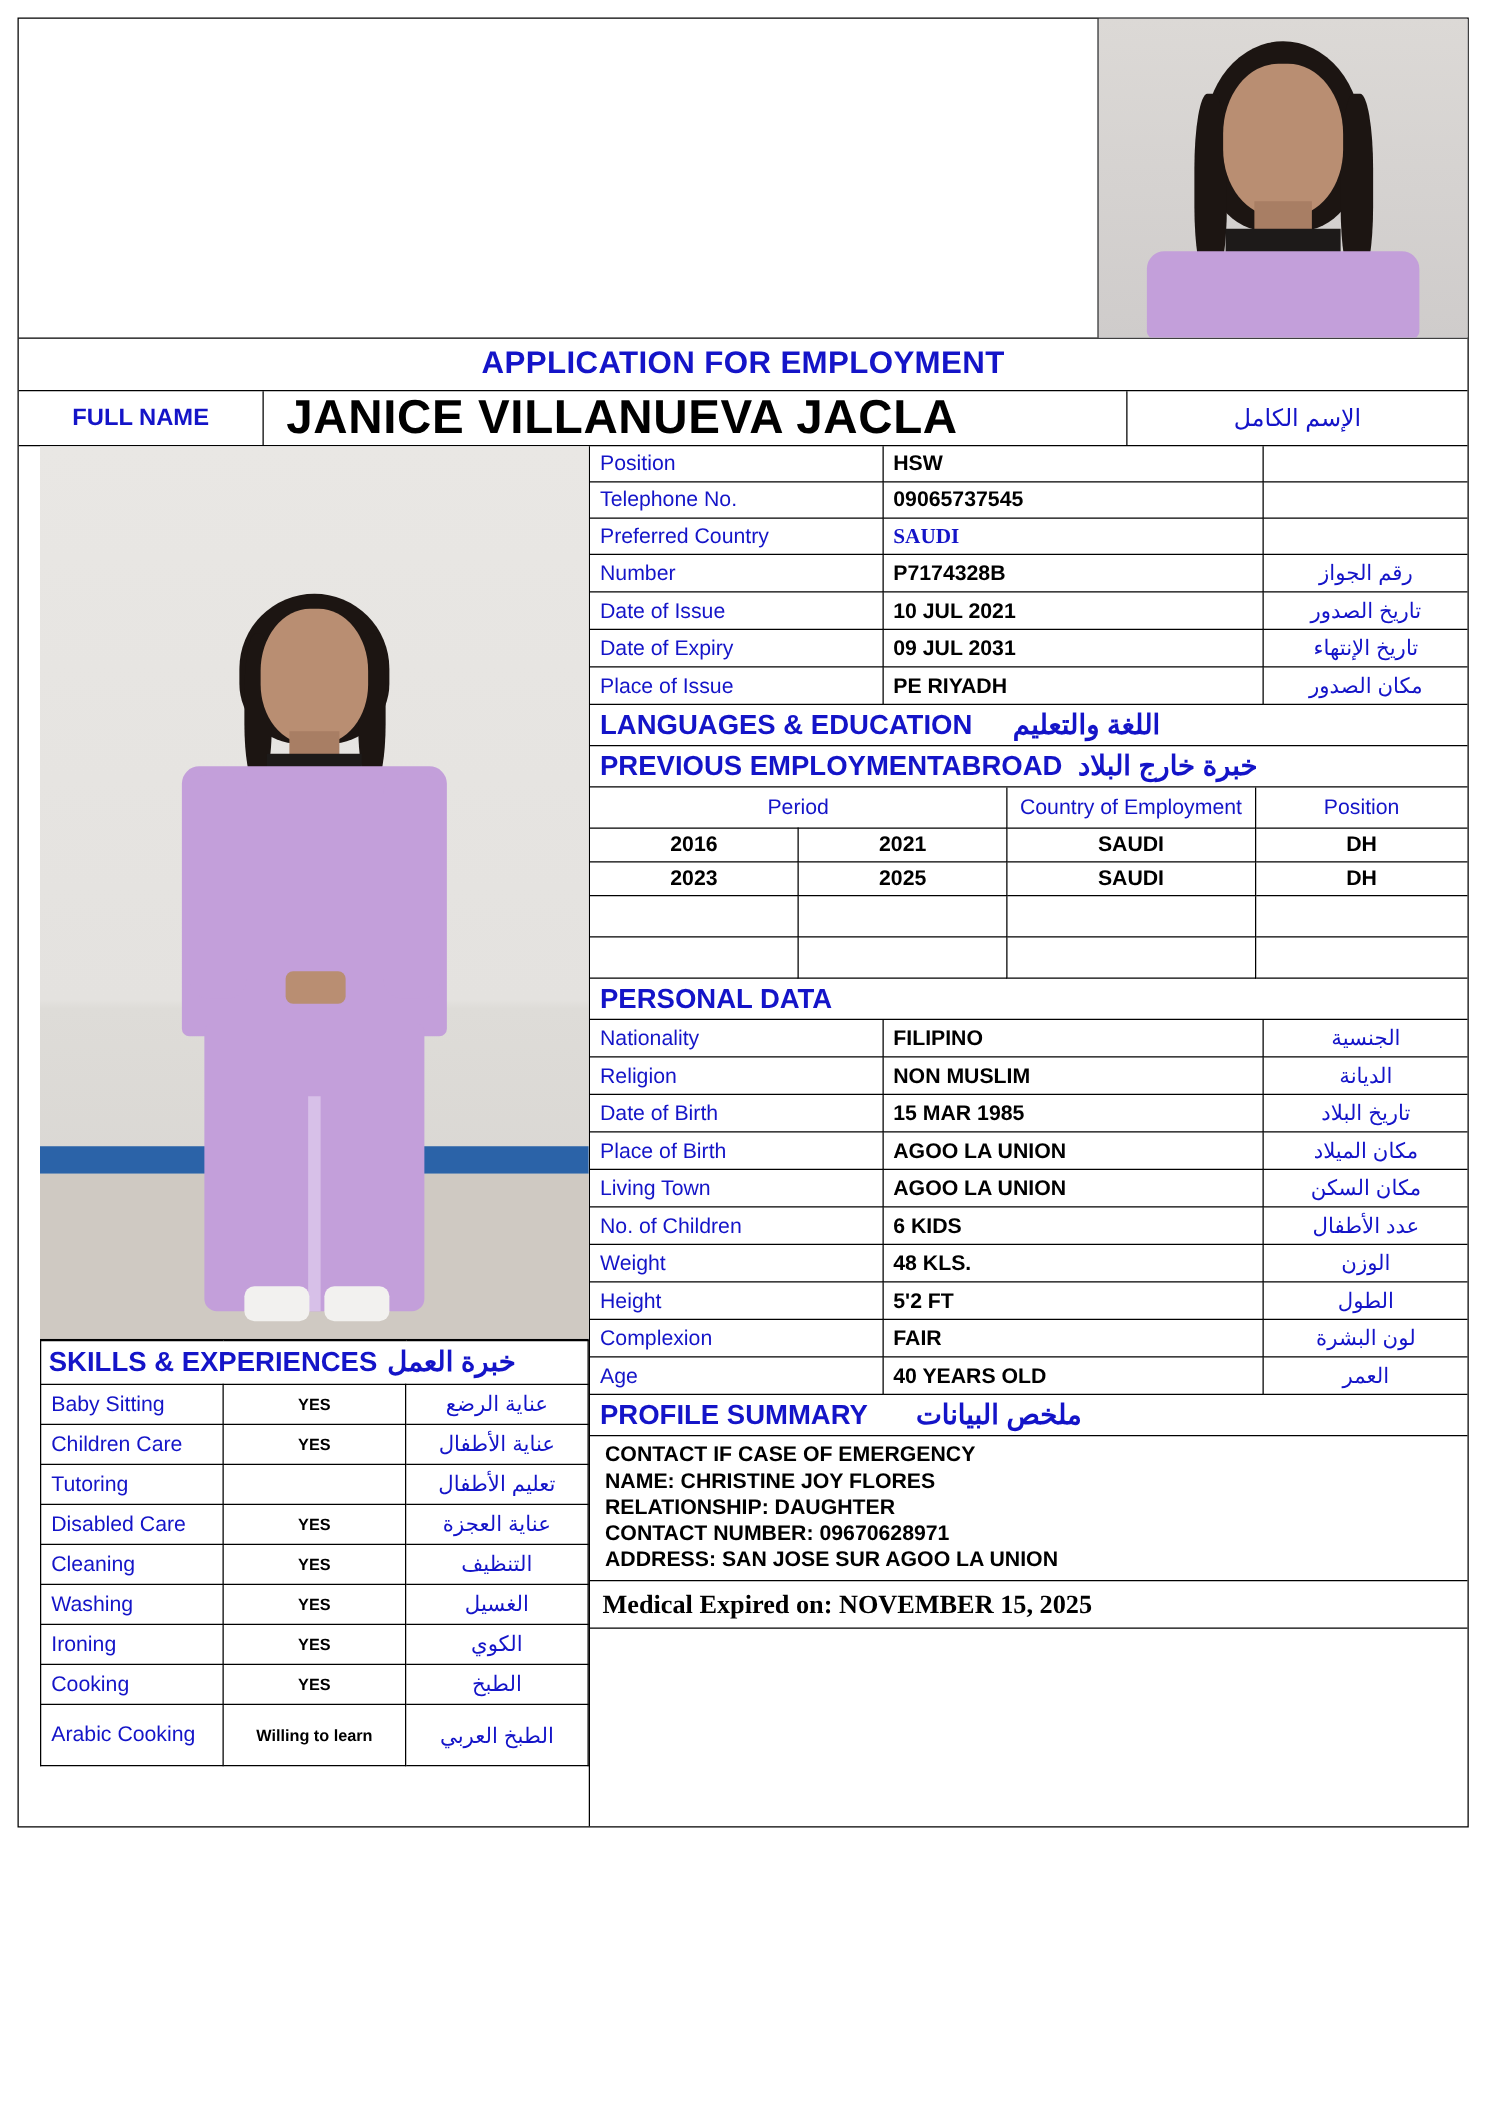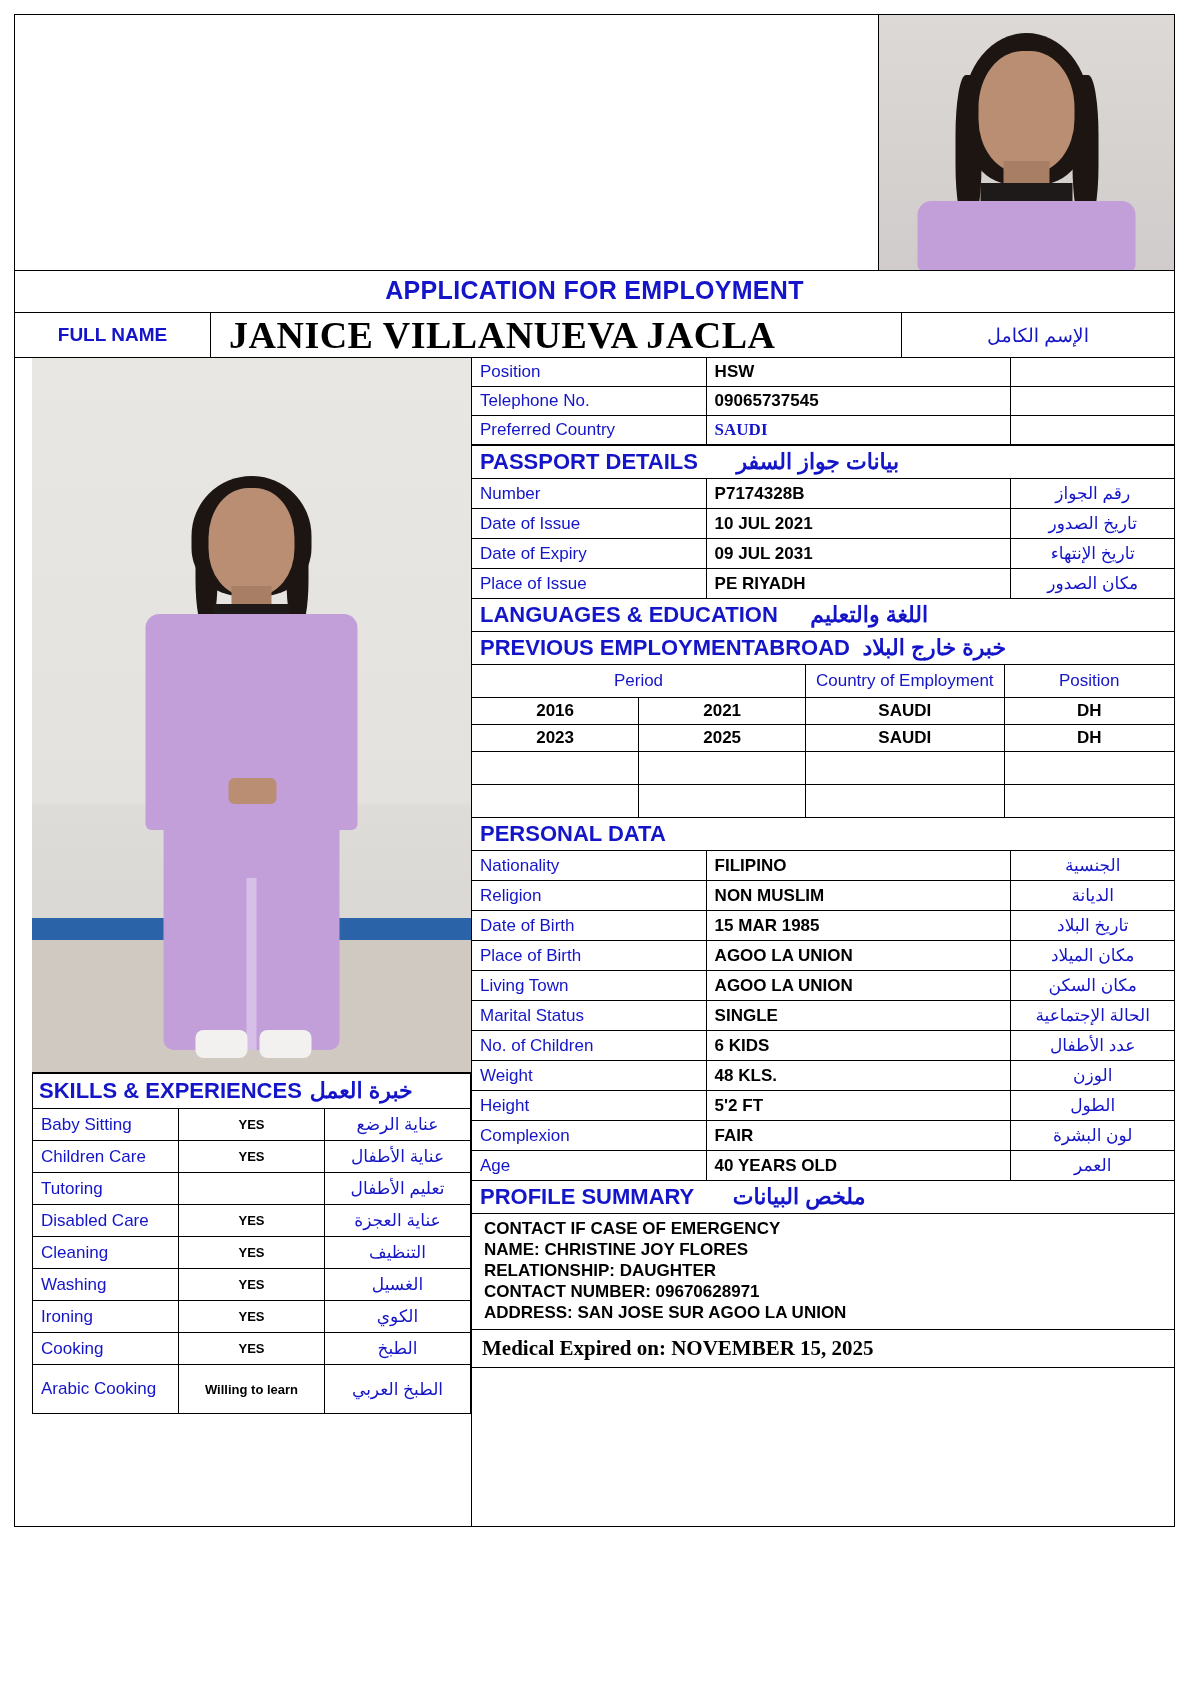--- a/index.html
+++ b/index.html
@@ -14,21 +14,21 @@
   .hdr-left{flex:1;height:255px;border-right:1px solid #000;box-sizing:border-box;}
   .hdr-photo{width:295px;height:255px;box-sizing:border-box;position:relative;overflow:hidden;background:#d8d8dc;}
 
   .title-row{border-top:1px solid #000;border-bottom:1px solid #000;text-align:center;
     font-size:25px;font-weight:bold;color:#1414c8;letter-spacing:.3px;padding:5px 0 7px;}
 
   .name-row{display:flex;border-bottom:1px solid #000;align-items:stretch;}
   .name-label{width:196px;box-sizing:border-box;border-right:1px solid #000;display:flex;align-items:center;justify-content:center;
      font-size:19px;font-weight:bold;color:#1414c8;}
   .name-value{flex:1;box-sizing:border-box;border-right:1px solid #000;display:flex;align-items:center;padding-left:18px;
-     font-family:Liberation Serif, serif;font-weight:bold;font-size:38px;letter-spacing:.5px;}
+     font-family:Liberation Sans, sans-serif;font-weight:bold;font-size:38px;letter-spacing:.5px;}
   .name-ar{width:272px;box-sizing:border-box;display:flex;align-items:center;justify-content:center;
      font-size:19px;color:#1414c8;direction:rtl;}
 
   .body{display:flex;align-items:stretch;}
   .col-left{width:457px;box-sizing:border-box;border-right:1px solid #000;padding-left:17px;}
   .col-right{flex:1;box-sizing:border-box;}
 
   .photo-full{width:100%;height:715px;box-sizing:border-box;border-bottom:1px solid #000;position:relative;overflow:hidden;background:#cfcfd2;}
 
   
@@ -191,24 +191,20 @@
           <td class="ar" style="border-right:none;"></td>
         </tr>
         <tr>
           <td class="lbl" style="border-left:none;">Preferred Country</td>
           <td class="val" style="color:#1414c8;font-family:'Liberation Serif',serif;">SAUDI</td>
           <td class="ar" style="border-right:none;"></td>
         </tr>
       </tbody>
           </table>
 
-      <div style="border-top:1px solid #000;border-bottom:1px solid #000;padding:3px 8px;">
-        <span class="sec" style="padding:0;">PASSPORT DETAILS</span>
-        <span class="sec arl" style="margin-left:26px;">بيانات جواز السفر</span>
-      </div>
 
       <table class="tbl">
         <tbody>
               <tr>
           <td class="lbl" style="width:31%;border-left:none;border-top:none;">Number</td>
           <td class="val" style="width:41%;border-top:none;">P7174328B</td>
           <td class="ar" style="border-right:none;border-top:none;">رقم الجواز</td>
         </tr>
         <tr>
           <td class="lbl" style="border-left:none;">Date of Issue</td>
@@ -296,25 +292,20 @@
         </tr>
         <tr>
           <td class="lbl" style="border-left:none;">Place of Birth</td>
           <td class="val">AGOO LA UNION</td>
           <td class="ar" style="border-right:none;">مكان الميلاد</td>
         </tr>
         <tr>
           <td class="lbl" style="border-left:none;">Living Town</td>
           <td class="val">AGOO LA UNION</td>
           <td class="ar" style="border-right:none;">مكان السكن</td>
-        </tr>
-        <tr>
-          <td class="lbl" style="border-left:none;">Marital Status</td>
-          <td class="val">SINGLE</td>
-          <td class="ar" style="border-right:none;">الحالة الإجتماعية</td>
         </tr>
         <tr>
           <td class="lbl" style="border-left:none;">No. of Children</td>
           <td class="val">6 KIDS</td>
           <td class="ar" style="border-right:none;">عدد الأطفال</td>
         </tr>
         <tr>
           <td class="lbl" style="border-left:none;">Weight</td>
           <td class="val">48 KLS.</td>
           <td class="ar" style="border-right:none;">الوزن</td>

